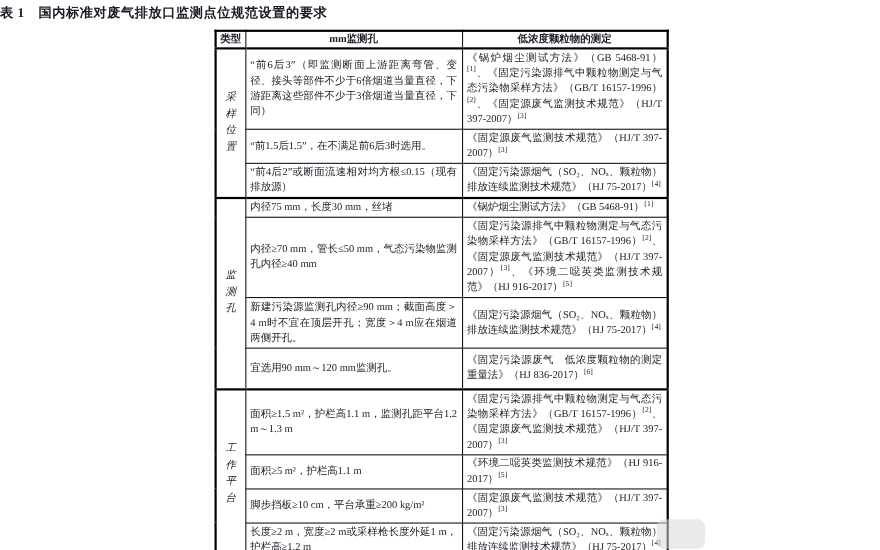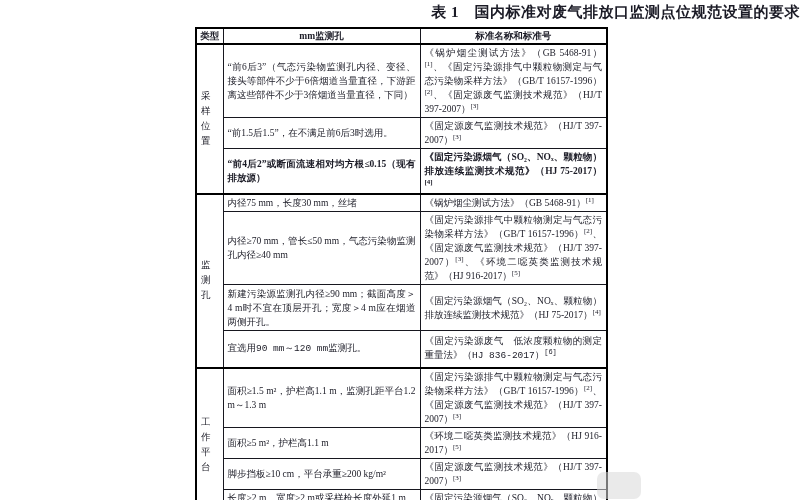--- a/index.html
+++ b/index.html
@@ -6,21 +6,21 @@
   .page{
     position:relative;
     width:800px;height:500px;
     background:#ffffff;
     overflow:hidden;
     font-family:"Liberation Serif","DejaVu Serif",serif;
     color:#1b1b26;
   }
   .doc-title{
     position:absolute;top:3px;left:0;width:800px;
-    text-align:right;font-weight:bold;font-size:15px;
+    text-align:left;font-weight:bold;font-size:12px;
     letter-spacing:0.5px;
   }
   table.std-table{
     position:absolute;left:195px;top:27px;
     width:411px;
     border-collapse:collapse;table-layout:fixed;
     font-size:9.5px;line-height:14px;
     border:2px solid #000;
   }
   .std-table th,.std-table td{
@@ -28,23 +28,25 @@
     padding:1px 4px;
     vertical-align:middle;
     overflow:hidden;
   }
   .std-table thead th{
     font-weight:bold;text-align:center;
     height:13px;padding:0 2px;
     border-bottom:2px solid #000;
   }
   .type-cell{
+    text-align:center;
     white-space:pre-line;
     padding:0 1px;
     line-height:15px;
+    font-style:italic;
   }
   .req-cell,.std-cell{text-align:justify;}
   tr.section-start td{border-top:2px solid #000;}
   sup{font-size:7px;line-height:0;vertical-align:super;}
   .watermark{
     position:absolute;left:597px;top:472px;
     width:44px;height:27px;
     background:#d8d8d8;opacity:0.55;
     border-radius:7px;
   }
@@ -58,53 +60,53 @@
   <table class="std-table">
     <colgroup>
       <col style="width:27px">
       <col style="width:197px">
       <col style="width:187px">
     </colgroup>
     <thead>
       <tr>
         <th>类型</th>
         <th>mm监测孔</th>
-        <th>标准名称和标准号</th>
+        <th>低浓度颗粒物的测定</th>
       </tr>
     </thead>
     <tbody id="tbody">
         <tr class="section-start" style="height: 62px;">
           <td class="type-cell" rowspan="3">采 样
 位 置</td>
-          <td class="req-cell">“前6后3”（气态污染物监测孔内径、变径、接头等部件不少于6倍烟道当量直径，下游距离这些部件不少于3倍烟道当量直径，下同）</td>
+          <td class="req-cell">“前6后3”（即监测断面上游距离弯管、变径、接头等部件不少于6倍烟道当量直径，下游距离这些部件不少于3倍烟道当量直径，下同）</td>
           <td class="std-cell">《锅炉烟尘测试方法》（GB 5468-91）<sup>[1]</sup>、《固定污染源排气中颗粒物测定与气态污染物采样方法》（GB/T 16157-1996）<sup>[2]</sup>、《固定源废气监测技术规范》（HJ/T 397-2007）<sup>[3]</sup></td>
         </tr>
         <tr style="height: 15px;">
           <td class="req-cell">“前1.5后1.5”，在不满足前6后3时选用。</td>
           <td class="std-cell">《固定源废气监测技术规范》（HJ/T 397-2007）<sup>[3]</sup></td>
         </tr>
-        <tr style="height: 28px; font-weight: bold;">
+        <tr style="height: 28px;">
           <td class="req-cell">“前4后2”或断面流速相对均方根≤0.15（现有排放源）</td>
           <td class="std-cell">《固定污染源烟气（SO₂、NOₓ、颗粒物）排放连续监测技术规范》（HJ 75-2017）<sup>[4]</sup></td>
         </tr>
         <tr class="section-start" style="height: 15px;">
           <td class="type-cell" rowspan="4">监 测
 孔</td>
           <td class="req-cell">内径75 mm，长度30 mm，丝堵</td>
           <td class="std-cell">《锅炉烟尘测试方法》（GB 5468-91）<sup>[1]</sup></td>
         </tr>
         <tr style="height: 59px;">
           <td class="req-cell">内径≥70 mm，管长≤50 mm，气态污染物监测孔内径≥40 mm</td>
           <td class="std-cell">《固定污染源排气中颗粒物测定与气态污染物采样方法》（GB/T 16157-1996）<sup>[2]</sup>、《固定源废气监测技术规范》（HJ/T 397-2007）<sup>[3]</sup>、《环境二噁英类监测技术规范》（HJ 916-2017）<sup>[5]</sup></td>
         </tr>
         <tr style="height: 46px; margin-left: 16px;">
           <td class="req-cell">新建污染源监测孔内径≥90 mm；截面高度＞4 m时不宜在顶层开孔；宽度＞4 m应在烟道两侧开孔。</td>
           <td class="std-cell">《固定污染源烟气（SO₂、NOₓ、颗粒物）排放连续监测技术规范》（HJ 75-2017）<sup>[4]</sup></td>
         </tr>
-        <tr style="height: 37px; font-family: Liberation Mono, monospace;">
+        <tr style="height: 37px;">
           <td class="req-cell">宜选用90 mm～120 mm监测孔。</td>
           <td class="std-cell">《固定污染源废气　低浓度颗粒物的测定　重量法》（HJ 836-2017）<sup>[6]</sup></td>
         </tr>
         <tr class="section-start" style="height: 40px;">
           <td class="type-cell" rowspan="4">工 作
 平 台</td>
           <td class="req-cell">面积≥1.5 m²，护栏高1.1 m，监测孔距平台1.2 m～1.3 m</td>
           <td class="std-cell">《固定污染源排气中颗粒物测定与气态污染物采样方法》（GB/T 16157-1996）<sup>[2]</sup>、《固定源废气监测技术规范》（HJ/T 397-2007）<sup>[3]</sup></td>
         </tr>
         <tr style="height: 15px;">

